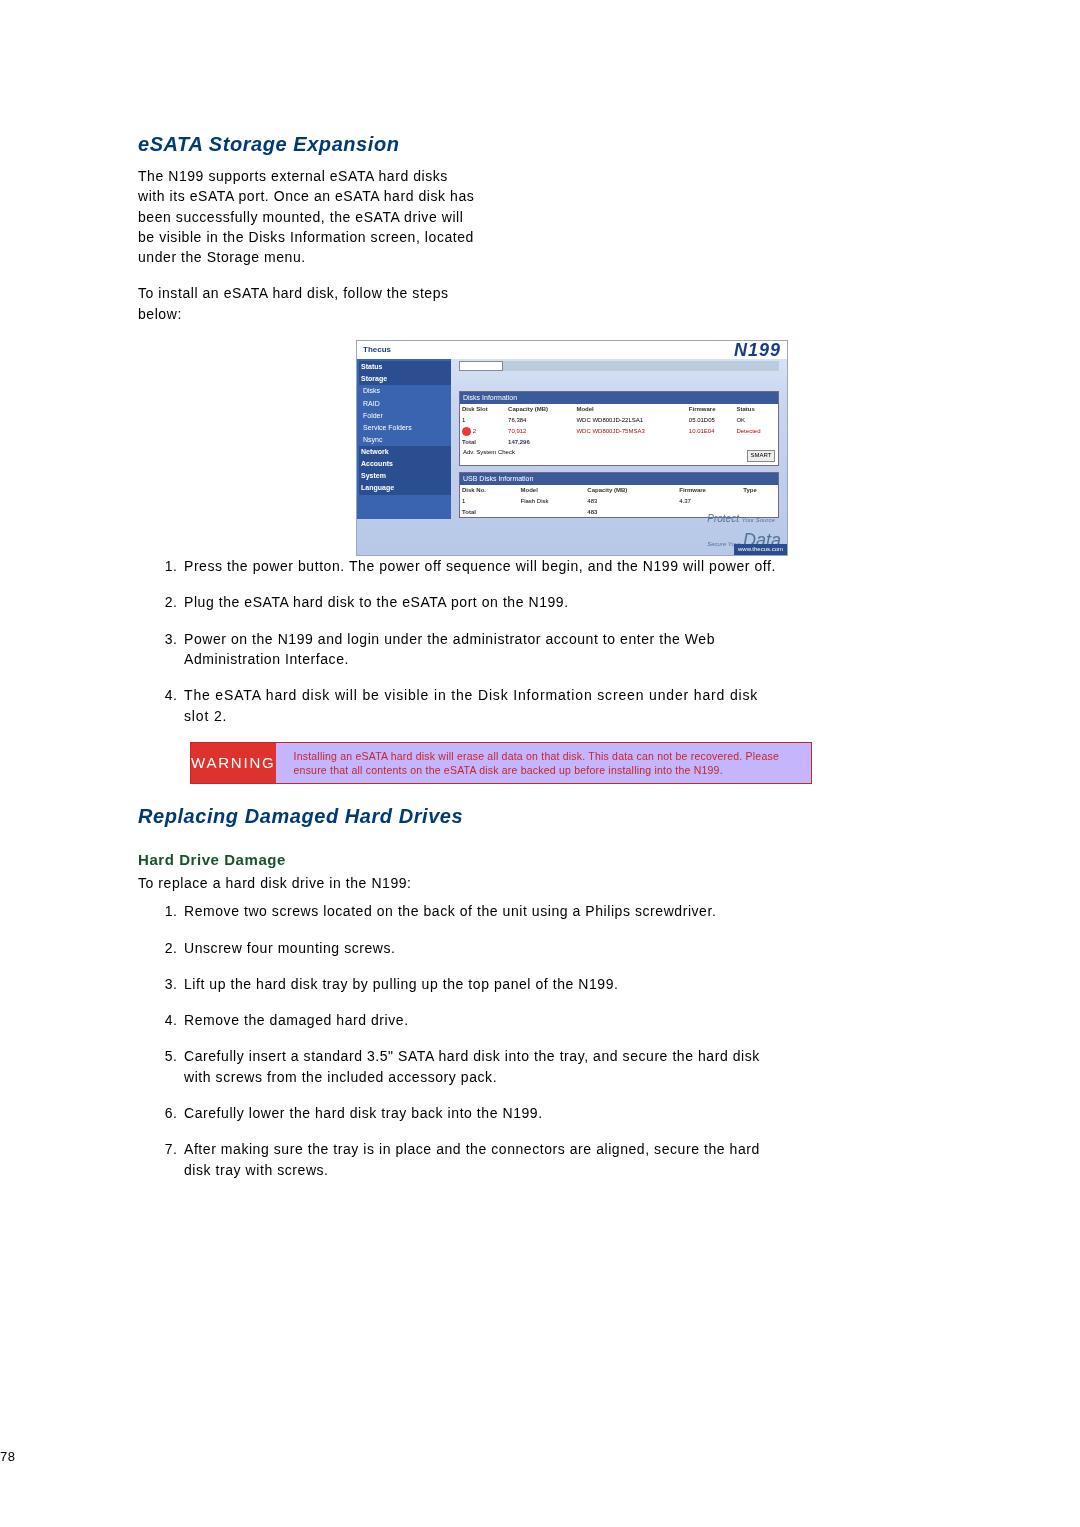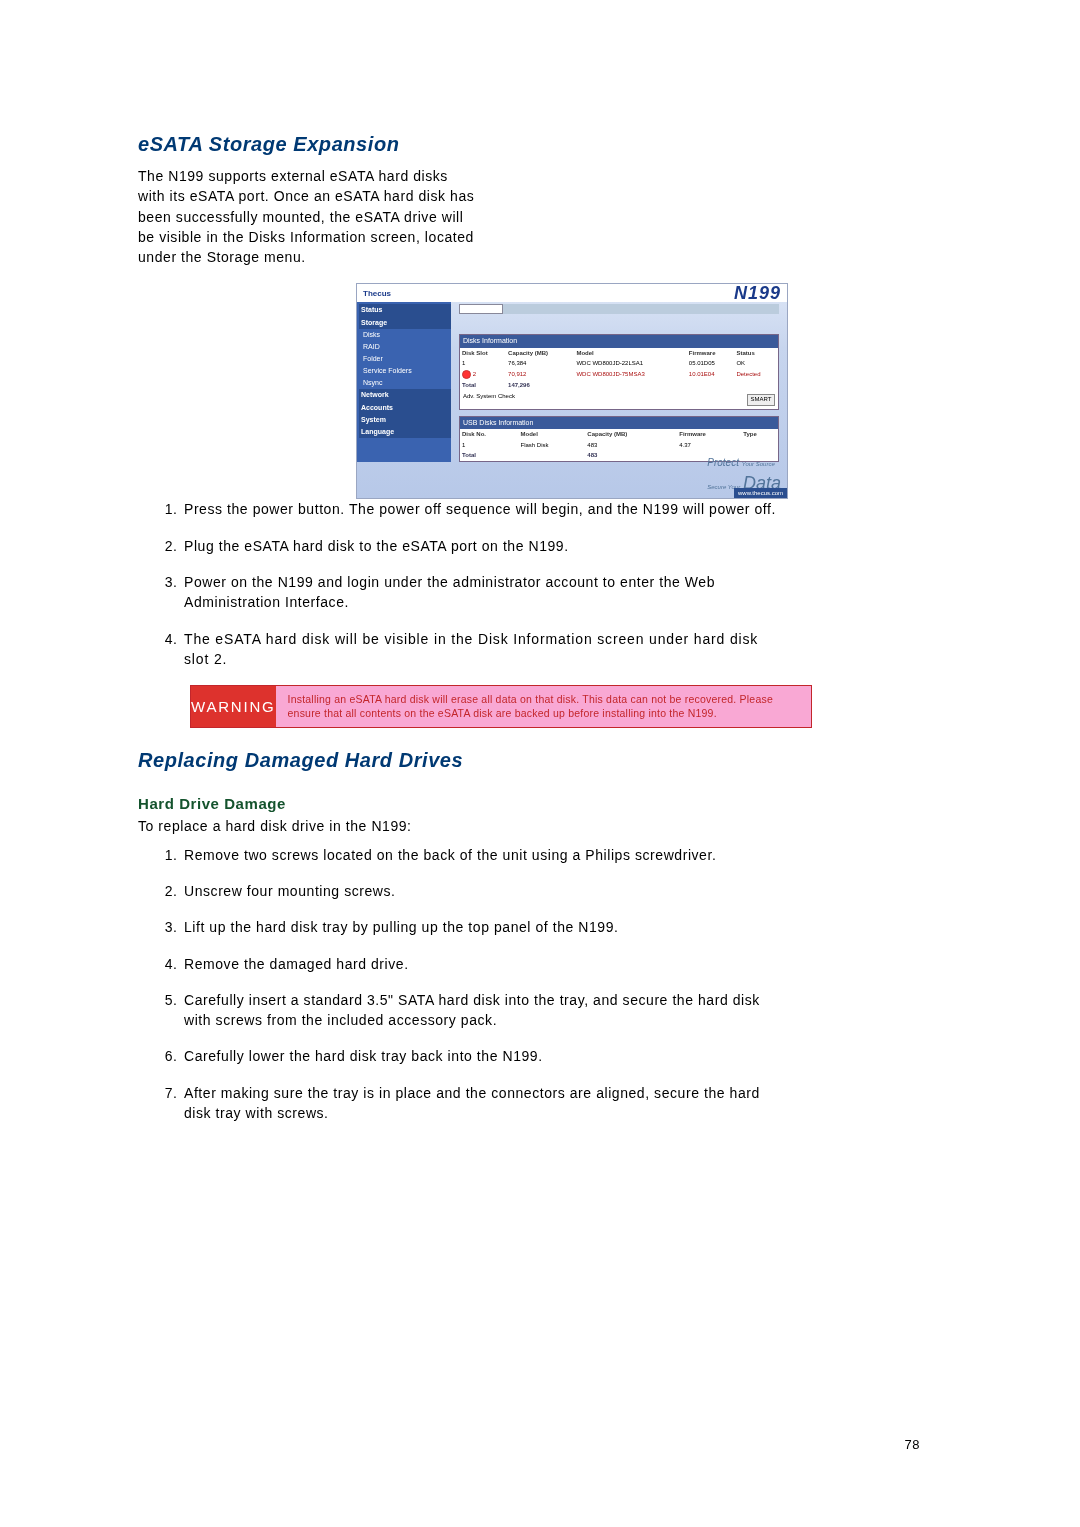--- a/index.html
+++ b/index.html
@@ -112,60 +112,61 @@
     font-size:6px; padding:1px 4px; }
 
   ol { margin: 0 0 16px 44px; padding: 0; }
   ol li { margin: 0 0 16px 0; padding-left: 2px; }
 
   .warning-box {
     display: flex;
     margin: 0 0 18px 52px;
     width: 620px;
     border: 1px solid #c3262b;
-    background: #f9a8d4;
+    background: #c4b5fd;
   }
   .warning-label {
     background: #dd322d;
     color: #fff;
     width: 138px;
     display: flex;
     align-items: center;
     justify-content: center;
     font-size: 15px;
     letter-spacing: 0.12em;
     font-weight: normal;
   }
   .warning-text {
-    padding: 6px 12px;
+    padding: 6px 18px;
     color: #c3262b;
     font-size: 10.5px;
     line-height: 1.35;
     letter-spacing: 0.02em;
   }
   .page-num {
     position: absolute;
-    bottom: 72px;
+    bottom: 60px;
     left: 0; right: 0;
-    text-align: right;
+    text-align: left;
     font-size: 13px;
     letter-spacing: 0.04em;
   }
   .code { letter-spacing: 0.06em; }
 </style>
 </head>
 <body>
 
 <div class="page">
 
   <div class="h2">eSATA Storage Expansion</div>
 
   <div class="intro-wrap">
     <div class="intro-text">
       <p>The N199 supports external eSATA hard disks with its eSATA port. Once an eSATA hard disk has been successfully mounted, the eSATA drive will be visible in the Disks Information screen, located under the Storage menu.</p>
+      <p>To install an eSATA hard disk, follow the steps below:</p>
     </div>
 
     <div class="shot">
       <div class="shot-header">
         <span class="shot-logo">Thecus</span>
         <span class="shot-brand">N199</span>
       </div>
       <div class="shot-body">
         <div class="shot-nav">
           <div class="shot-nav-hdr">Status</div>

